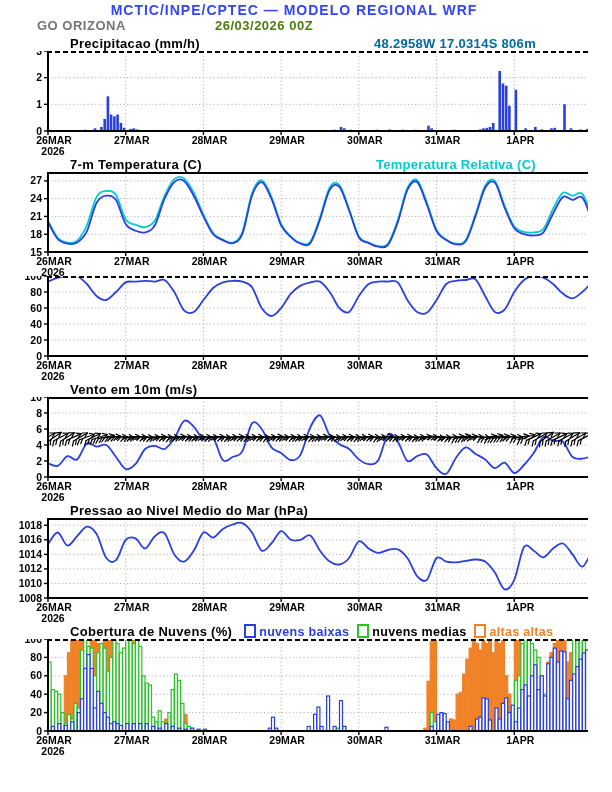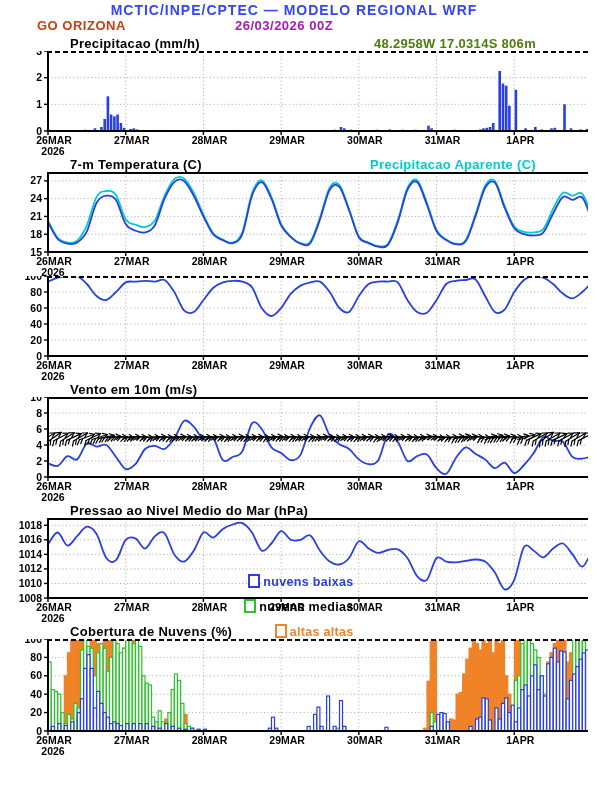--- a/index.html
+++ b/index.html
@@ -9,46 +9,46 @@
       letter-spacing:1px;}
   .h2{position:relative;height:16px;font:bold 13px "Liberation Sans",sans-serif;
       letter-spacing:0.5px;}
   .h2 .station{position:absolute;left:37px;top:0;}
   .h2 .run{position:absolute;left:215px;top:0;}
   .panel{position:relative;}
   .trow{display:flex;align-items:flex-end;height:17px;padding:0 52px 0 70px;
         font:bold 13px "Liberation Sans",sans-serif;letter-spacing:0.3px;white-space:nowrap;}
   .ttl,.rlbl,.legtxt{text-underline-offset:2px;}
   .rlbl{margin-left:auto;}
-  .leg{display:flex;align-items:flex-end;gap:10px;margin-left:6px;font-size:12.5px;flex-direction:column;}
+  .leg{display:flex;align-items:flex-end;gap:2px;margin-left:6px;font-size:12.5px;}
   .legitem{display:flex;align-items:flex-end;gap:3px;margin-left:6px;}
   .swatch{display:inline-block;width:8px;height:10px;border:2px solid #000;background:#fff;
           margin-bottom:1px;}
   svg.chart{display:block;}
   svg .grid{stroke:#a8a8a8;stroke-width:1;stroke-dasharray:1 2.6;fill:none;}
   svg .frame{stroke:#000;stroke-width:2;fill:none;}
   svg .dash{stroke-dasharray:5 3;}
   svg .tick{stroke:#000;stroke-width:1.4;}
   svg text.tk{font:bold 10.5px "Liberation Sans",sans-serif;fill:#000;}
   svg text.yr{font:bold 10.5px "Liberation Sans",sans-serif;fill:#000;}
 </style>
 </head>
 <body>
 
 <div class="page">
   <div class="h1" style="color: rgb(51, 68, 255);">MCTIC/INPE/CPTEC — MODELO REGIONAL WRF</div>
   <div class="h2">
-    <span class="station" style="color: #c2410c;">GO ORIZONA</span>
-    <span class="run" style="color: #a21caf; margin-left: 20px;">26/03/2026 00Z</span>
+    <span class="station" style="color: #737373;">GO ORIZONA</span>
+    <span class="run" style="color: #4d7c0f;">26/03/2026 00Z</span>
   </div>
 
   <section class="panel">
     <div class="trow">
       <span class="ttl">Precipitacao (mm/h)</span>
-      <span class="rlbl" style="color: #4d7c0f;">48.2958W 17.0314S 806m</span>
+      <span class="rlbl" style="color: #0369a1;">48.2958W 17.0314S 806m</span>
     </div>
     <svg class="chart" width="612" height="104" viewBox="0 0 612 104">
         <defs>
           <clipPath id="cp0">
             <rect x="49" y="1" width="542" height="78"></rect>
           </clipPath>
         </defs>
         <line x1="125.71428571428571" y1="1" x2="125.71428571428571" y2="79" class="grid"></line>
         <line x1="203.42857142857142" y1="1" x2="203.42857142857142" y2="79" class="grid"></line>
         <line x1="281.1428571428571" y1="1" x2="281.1428571428571" y2="79" class="grid"></line>
@@ -132,21 +132,21 @@
         <line x1="436.57142857142856" y1="80" x2="436.57142857142856" y2="84" class="tick"></line>
         <text x="442.57142857142856" y="93" text-anchor="middle" class="tk">31MAR</text>
         <line x1="514.2857142857142" y1="80" x2="514.2857142857142" y2="84" class="tick"></line>
         <text x="520.2857142857142" y="93" text-anchor="middle" class="tk">1APR</text>
       </svg>
   </section>
 
   <section class="panel">
     <div class="trow">
       <span class="ttl">7-m Temperatura (C)</span>
-      <span class="rlbl" style="color: rgb(0, 204, 204);">Precipitacao Aparente (C)</span>
+      <span class="rlbl" style="color: rgb(0, 204, 204);">Temperatura Relativa (C)</span>
     </div>
     <svg class="chart" width="612" height="104" viewBox="0 0 612 104">
         <defs>
           <clipPath id="cp1">
             <rect x="49" y="1" width="542" height="78"></rect>
           </clipPath>
         </defs>
         <line x1="125.71428571428571" y1="1" x2="125.71428571428571" y2="79" class="grid"></line>
         <line x1="203.42857142857142" y1="1" x2="203.42857142857142" y2="79" class="grid"></line>
         <line x1="281.1428571428571" y1="1" x2="281.1428571428571" y2="79" class="grid"></line>

